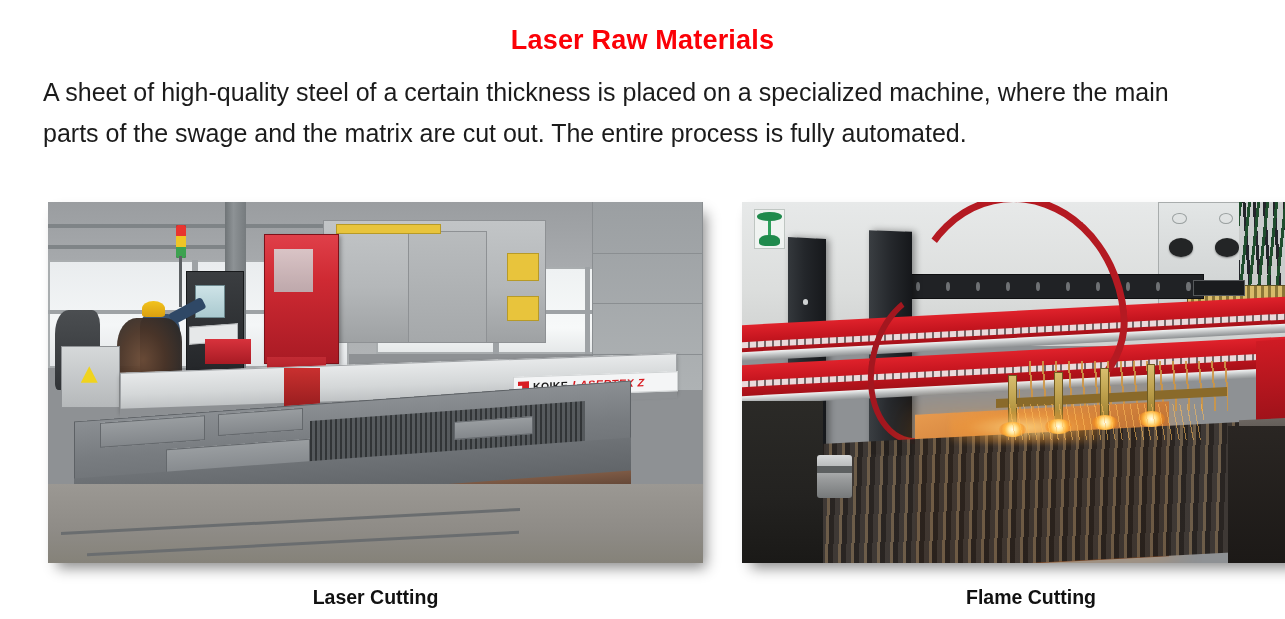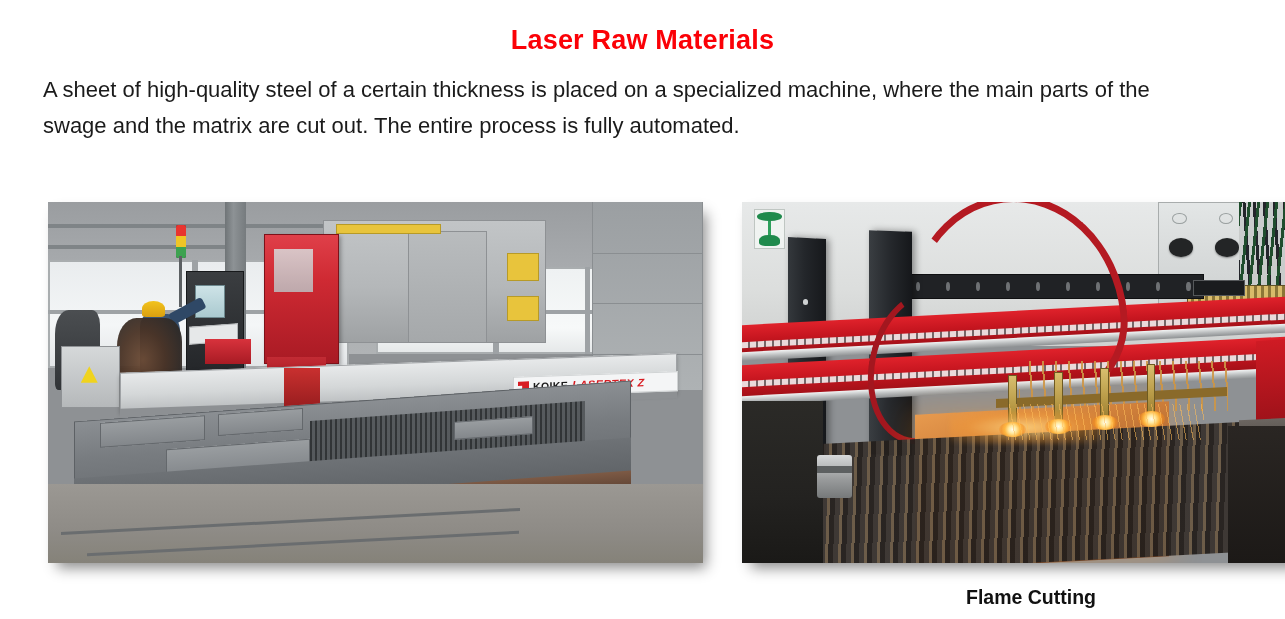--- a/index.html
+++ b/index.html
@@ -24,21 +24,21 @@
     letter-spacing: 0.2px;
     margin: 0;
     padding-top: 27px;
     line-height: 1.0;
     font-family: "Liberation Sans", sans-serif;
   }
 
   .intro {
     margin: 0;
     padding: 18px 90px 0 43px;
-    font-size: 22px;
+    font-size: 25px;
     color: #1b1b1b;
     line-height: 1.62;
     font-family: "Liberation Sans", sans-serif;
     text-align: left;
   }
 
   
   .figures {
     position: absolute;
     top: 186px;
@@ -546,20 +546,21 @@
 
       <div class="lp-table-front"></div>
       <div class="lp-rustband"></div>
       <div class="lp-rustband2"></div>
 
       <div class="lp-floor"></div>
       <div class="lp-rail" style="left:2%;bottom:11%;width:70%;"></div>
       <div class="lp-rail" style="left:6%;bottom:5%;width:66%;"></div>
     </div>
 
+    <figcaption class="caption">Laser Cutting</figcaption>
   </figure>
 
   <figure class="figure right">
     <div class="photo">
 
       <div class="rp-wall"></div>
 
       <div class="rp-greensign">
         <span class="dot"></span>
           <span class="stem"></span>

